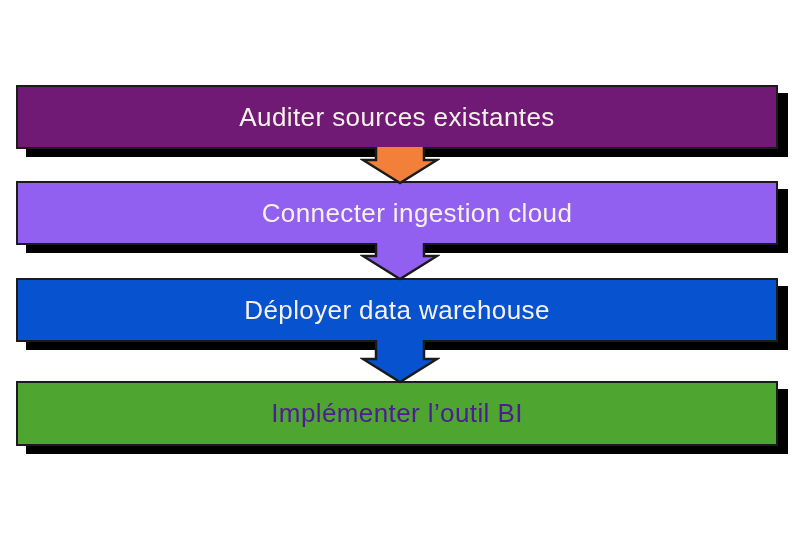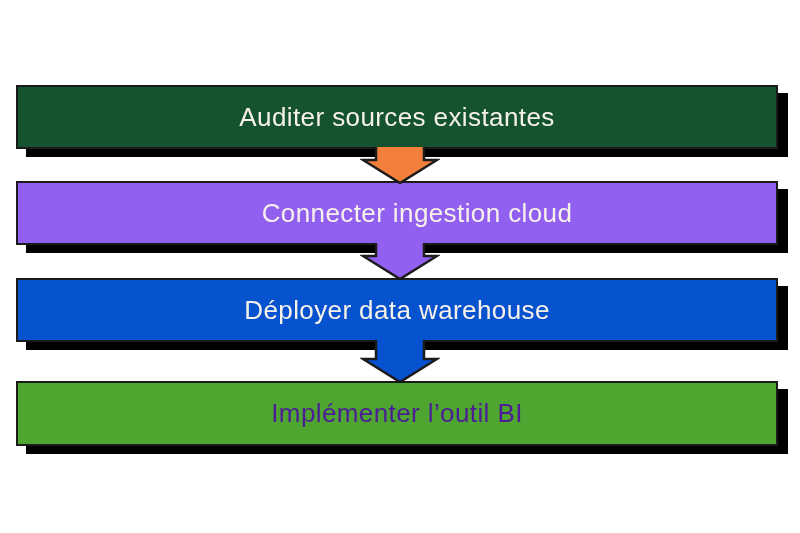--- a/index.html
+++ b/index.html
@@ -48,21 +48,21 @@
   }
   .a0 { top: 147px; height: 38px; }
   .a1 { top: 243px; height: 38px; }
   .a2 { top: 340px; height: 44px; }
 </style>
 </head>
 <body>
 
 <div class="canvas" style="--shadow-color: #000000; background-color: rgb(255, 255, 255);">
 
-  <div class="bar b0" style="background-color: #14532d; border-color: rgb(27, 27, 27);">
+  <div class="bar b0" style="background-color: #701a75; border-color: rgb(27, 27, 27);">
     <span class="bar-label" style="color: rgb(247, 242, 233);">Auditer sources existantes</span>
   </div>
 
   <svg class="arrow a0" viewBox="0 0 80 38" xmlns="http://www.w3.org/2000/svg">
     <path d="M16,-4 L16,13 L3,13 L40,36 L77,13 L64,13 L64,-4" stroke-width="2.5" stroke-linejoin="miter" fill="#f2803b" stroke="#1b1b1b"></path>
   </svg>
 
   <div class="bar b1" style="background-color: rgb(146, 96, 241); border-color: rgb(27, 27, 27); padding-left: 40px;">
     <span class="bar-label" style="color: rgb(247, 242, 233);">Connecter ingestion cloud</span>
   </div>

